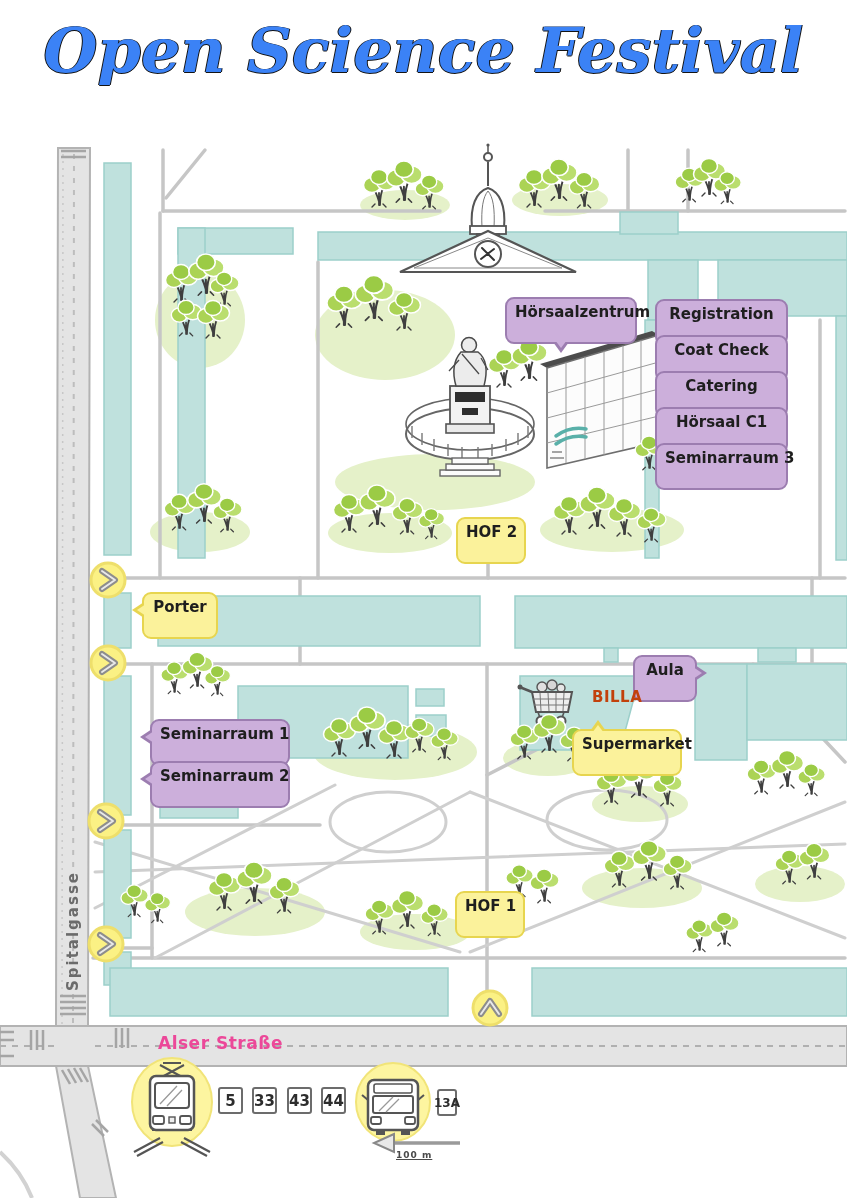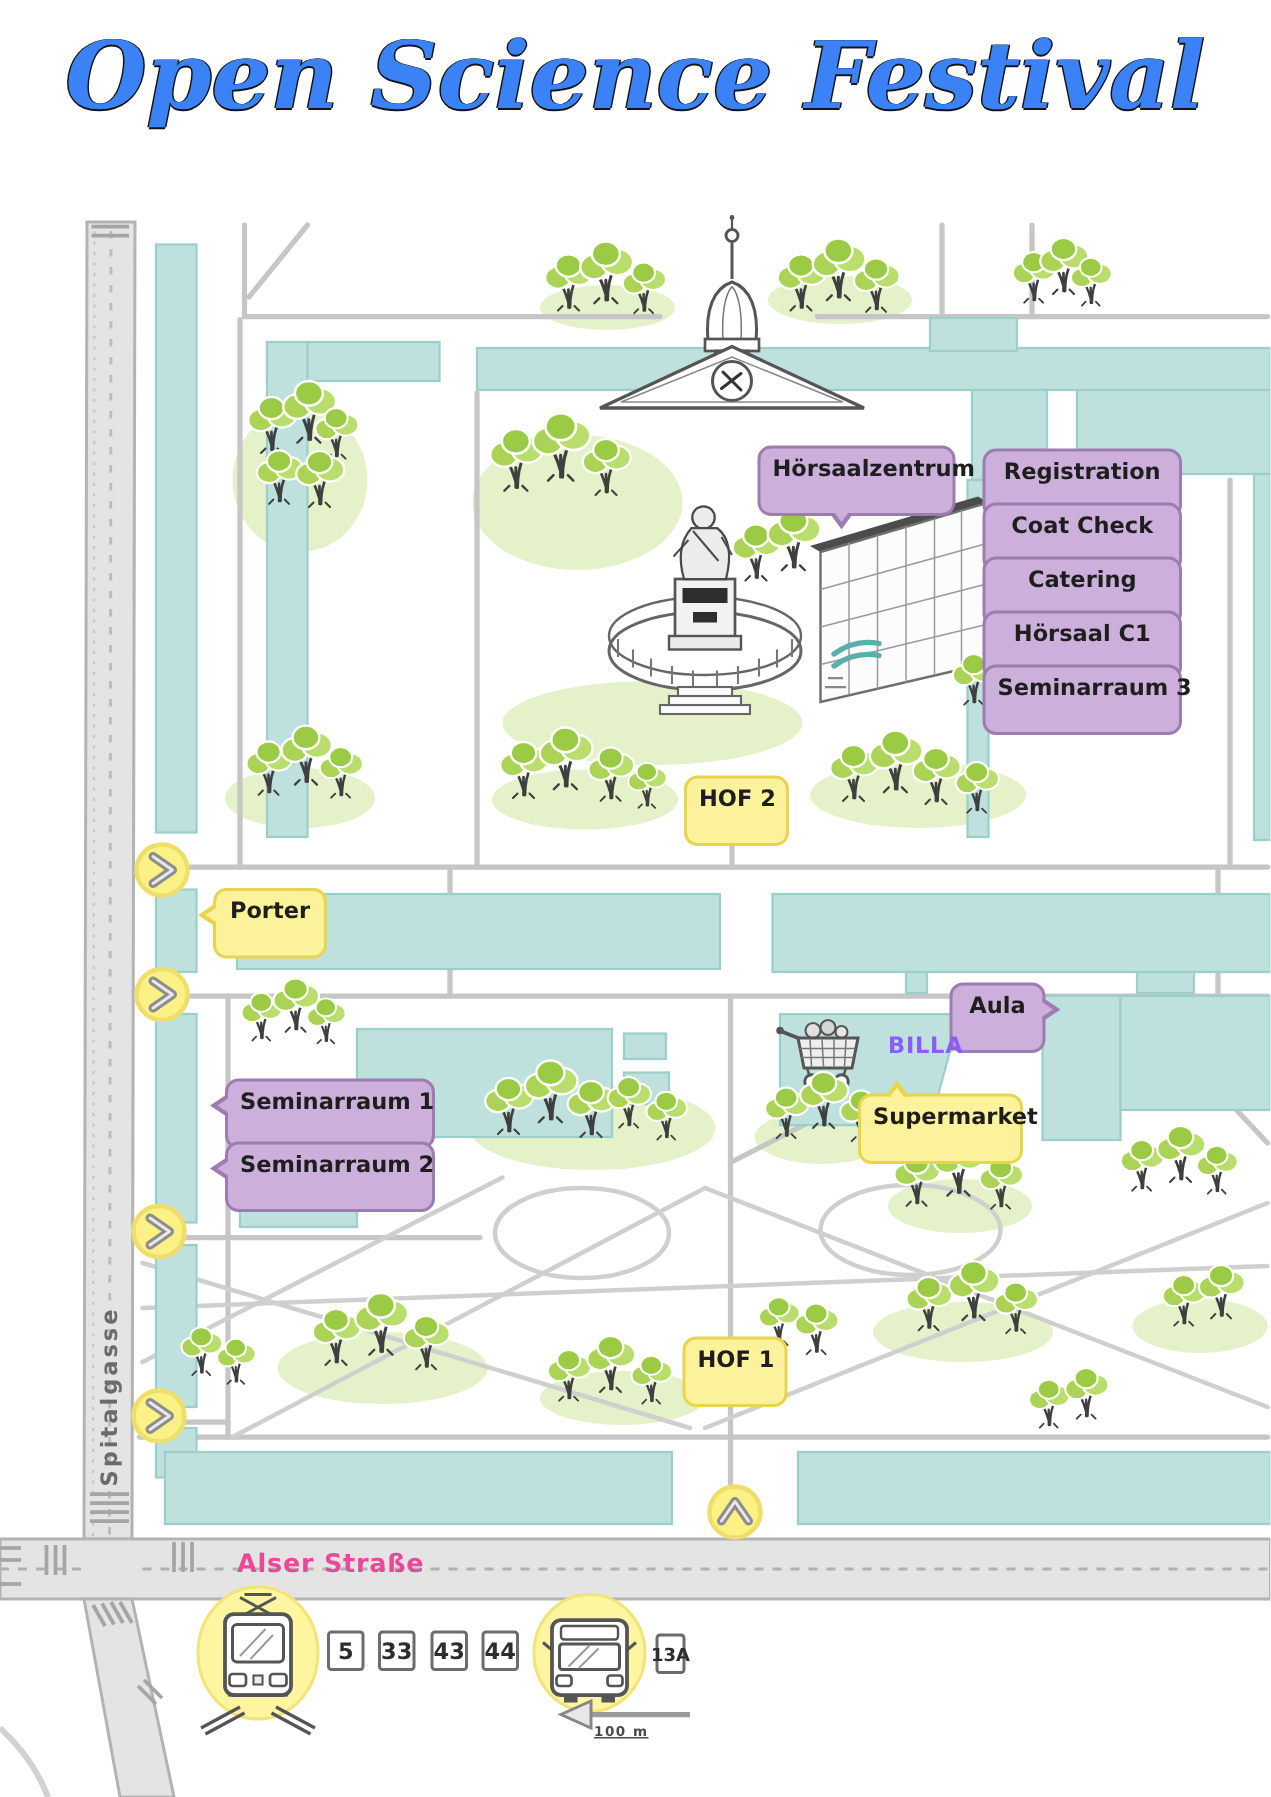--- a/index.html
+++ b/index.html
@@ -27,21 +27,21 @@
   .tr::before{content:'';right:-12px;top:8px;border-width:8px 0 8px 12px;border-color:transparent transparent transparent var(--bc);}
   .tr::after{content:'';right:-7px;top:10px;border-width:6px 0 6px 9px;border-color:transparent transparent transparent var(--fc);}
   .tb::before{content:'';bottom:-11px;left:46px;border-width:11px 8px 0 8px;border-color:var(--bc) transparent transparent transparent;}
   .tb::after{content:'';bottom:-6px;left:48px;border-width:8px 6px 0 6px;border-color:var(--fc) transparent transparent transparent;}
   .tt::before{content:'';top:-11px;left:16px;border-width:0 8px 11px 8px;border-color:transparent transparent var(--bc) transparent;}
   .tt::after{content:'';top:-6px;left:18px;border-width:0 6px 8px 6px;border-color:transparent transparent var(--fc) transparent;}
   
   .street-h{font-weight:700;font-size:17px;color:#ec4899;letter-spacing:.5px;}
   .street-v{font-weight:700;font-size:15px;color:#6b6b6b;letter-spacing:2px;
             writing-mode:vertical-rl;transform:rotate(180deg);}
-  .poi-text{font-weight:700;font-size:15px;color:#8b5cf6;letter-spacing:.5px;}
+  .poi-text{font-weight:700;font-size:15px;color:#c2410c;letter-spacing:.5px;}
   .scale-text{font-weight:700;font-size:9px;color:#4a4a4a;letter-spacing:1px;}
   
   .rbox{position:absolute;box-sizing:border-box;width:25px;height:27px;background:#fff;
         border:2px solid #6c6c6c;border-radius:3px;display:flex;align-items:center;
         justify-content:center;font-weight:700;font-size:15px;color:#2d2d2d;}
   .rbox.small{width:20px;font-size:12px;}
 </style>
 </head>
 <body>
 

